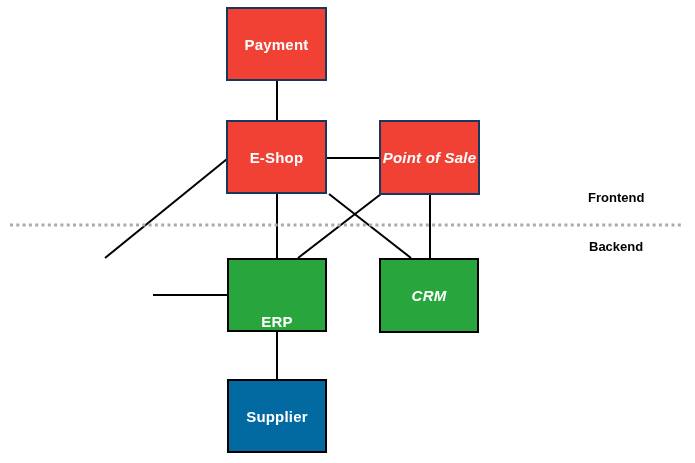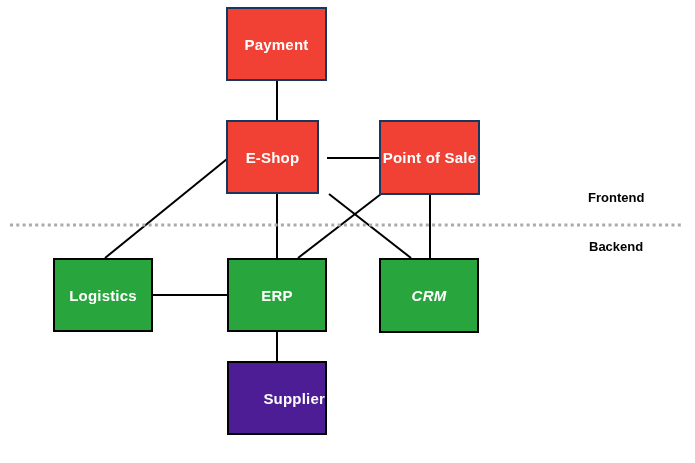--- a/index.html
+++ b/index.html
@@ -63,34 +63,31 @@
       <line x1="381" y1="194" x2="298" y2="258" stroke="#000000" stroke-width="2"></line>
       <line x1="430" y1="195" x2="430" y2="258" stroke="#000000" stroke-width="2"></line>
       <line x1="153" y1="295" x2="227" y2="295" stroke="#000000" stroke-width="2"></line>
       <line x1="277" y1="332" x2="277" y2="379" stroke="#000000" stroke-width="2"></line>
       <line x1="10" y1="225" x2="681" y2="225" stroke="#ababab" stroke-width="3" stroke-dasharray="3 3.3"></line>
     </svg>
   <div class="node-layer">
       <div class="node" style="left: 226px; top: 7px; width: 101px; height: 74px; background: rgb(240, 65, 52); border-color: rgb(23, 55, 94); color: rgb(255, 255, 255);">
         <span>Payment</span>
       </div>
-      <div class="node" style="left: 226px; top: 120px; width: 93px; height: 74px; background: rgb(240, 65, 52); border-color: rgb(23, 55, 94); color: rgb(255, 255, 255);">
+      <div class="node" style="left: 226px; top: 120px; width: 101px; height: 74px; background: rgb(240, 65, 52); border-color: rgb(23, 55, 94); color: rgb(255, 255, 255);">
         <span>E-Shop</span>
       </div>
-      <div class="node" style="left: 379px; top: 120px; width: 101px; height: 75px; background: rgb(240, 65, 52); border-color: rgb(23, 55, 94); color: rgb(255, 255, 255);">
+      <div class="node" style="left: 379px; top: 120px; width: 101px; height: 75px; background: rgb(240, 65, 52); border-color: rgb(23, 55, 94); color: rgb(255, 255, 255); font-style: italic;">
         <span>Point of Sale</span>
       </div>
-      <div class="node" style="left: 53px; top: 258px; width: 100px; height: 74px; background: rgb(40, 165, 60); border-color: rgb(0, 0, 0); color: rgb(255, 255, 255);">
-        <span>Logistics</span>
-      </div>
-      <div class="node" style="left: 227px; top: 258px; width: 100px; height: 74px; background: rgb(40, 165, 60); border-color: rgb(0, 0, 0); color: rgb(255, 255, 255);">
+      <div class="node" style="left: 227px; top: 258px; width: 100px; height: 74px; background: rgb(40, 165, 60); border-color: rgb(0, 0, 0); color: rgb(255, 255, 255); align-items: flex-end;">
         <span>ERP</span>
       </div>
       <div class="node" style="left: 379px; top: 258px; width: 100px; height: 75px; background: rgb(40, 165, 60); border-color: rgb(0, 0, 0); color: rgb(255, 255, 255); font-style: italic;">
         <span>CRM</span>
       </div>
-      <div class="node" style="left: 227px; top: 361px; width: 100px; height: 74px; background: #4c1d95; border-color: rgb(0, 0, 0); color: rgb(255, 255, 255); justify-content: flex-end;">
+      <div class="node" style="left: 227px; top: 379px; width: 100px; height: 74px; background: #0369a1; border-color: rgb(0, 0, 0); color: rgb(255, 255, 255);">
         <span>Supplier</span>
       </div>
     </div>
   <div class="zone-label" style="left: 588px; top: 190px;">Frontend</div>
   <div class="zone-label" style="left: 589px; top: 239px;">Backend</div>
 </div>
 
 </body></html>

